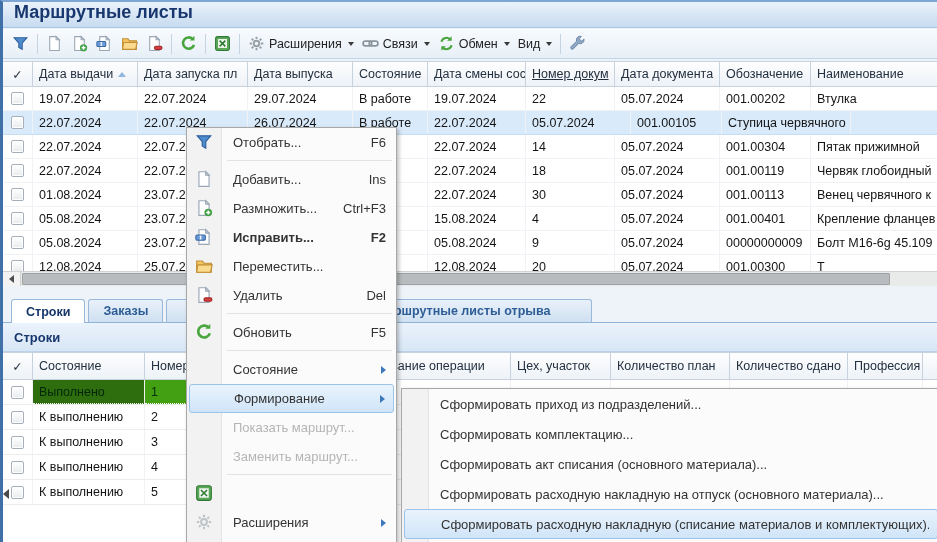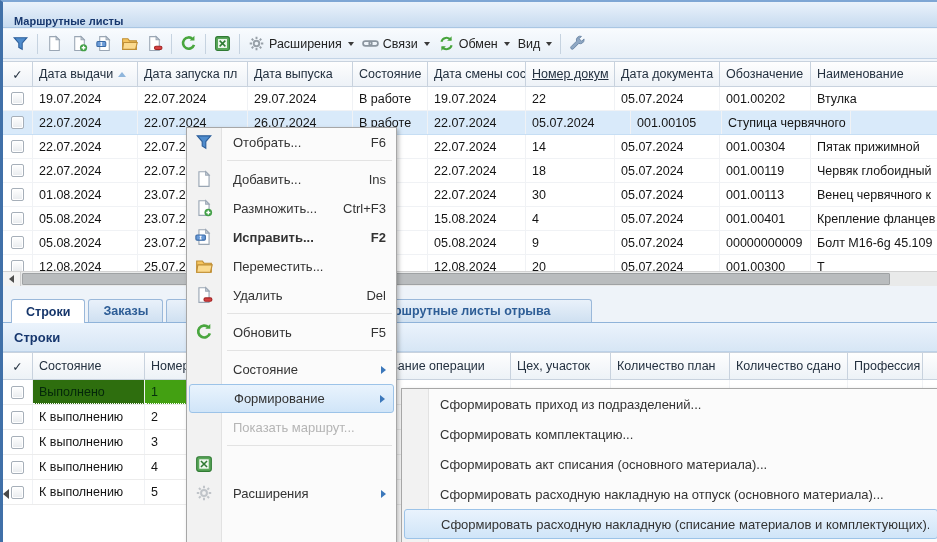--- a/index.html
+++ b/index.html
@@ -3,21 +3,21 @@
 <meta charset="utf-8">
 <style>
   html,body{margin:0;padding:0;background:#fff;}
   *{box-sizing:border-box;}
   .window{position:relative;width:937px;height:542px;overflow:hidden;
     background:#eef3f9;border-left:3px solid #4070a8;border-top:2px solid #7ea6d4;
     font-family:"Liberation Sans",sans-serif;}
   
   .titlebar{position:absolute;left:0;top:0;right:0;height:26px;
     background:linear-gradient(#eaf2fb,#c7dbf0);border-bottom:1px solid #a9c6e3;
-    display:flex;align-items:flex-end;padding-left:11px;color:#17376e;font-weight:bold;font-size:11px;}
+    display:flex;align-items:flex-start;padding-left:11px;color:#17376e;font-weight:bold;font-size:18px;}
   
   .toolbar{position:absolute;left:0;top:27px;right:0;height:30px;
     background:linear-gradient(#f8fbfe,#e7eff7);border-bottom:1px solid #c3d4e6;
     display:flex;align-items:center;padding:0 5px;}
   .tb-btn{height:24px;display:flex;align-items:center;gap:4px;padding:0 4px;border-radius:3px;
     font-size:12.5px;color:#222;white-space:nowrap;}
   .tb-sep{width:1px;height:20px;background:#c6d3e0;margin:0 4px;flex:none;}
   .icon{width:17px;height:17px;display:inline-block;flex:none;}
   .icon svg{width:100%;height:100%;display:block;}
   .caret{width:0;height:0;border-left:3.5px solid transparent;border-right:3.5px solid transparent;
@@ -587,20 +587,23 @@
         <span class="m-label">Состояние</span>
         <span class="m-arrow"></span>
       </div>
       <div class="m-item hl">
         <span class="m-label">Формирование</span>
         <span class="m-arrow"></span>
       </div>
       <div class="m-item disabled">
         <span class="m-label">Показать маршрут...</span>
       </div>
+      <div class="m-item disabled">
+        <span class="m-label">Заменить маршрут...</span>
+      </div>
       <div class="m-sep"></div>
       <div class="m-item">
         <span class="m-icon">
           <svg viewBox="0 0 16 16" xmlns="http://www.w3.org/2000/svg">
             <rect x="1.5" y="1.5" width="13" height="13" rx="2" fill="#5aa75a" stroke="#2f7a33"></rect>
             <rect x="3.8" y="3.8" width="8.4" height="8.4" fill="#eff7ef"></rect>
             <path d="M5.3 5.3l5.4 5.4M10.7 5.3l-5.4 5.4" stroke="#2f7a33" stroke-width="1.4"></path>
           </svg>
         </span>
       </div>

